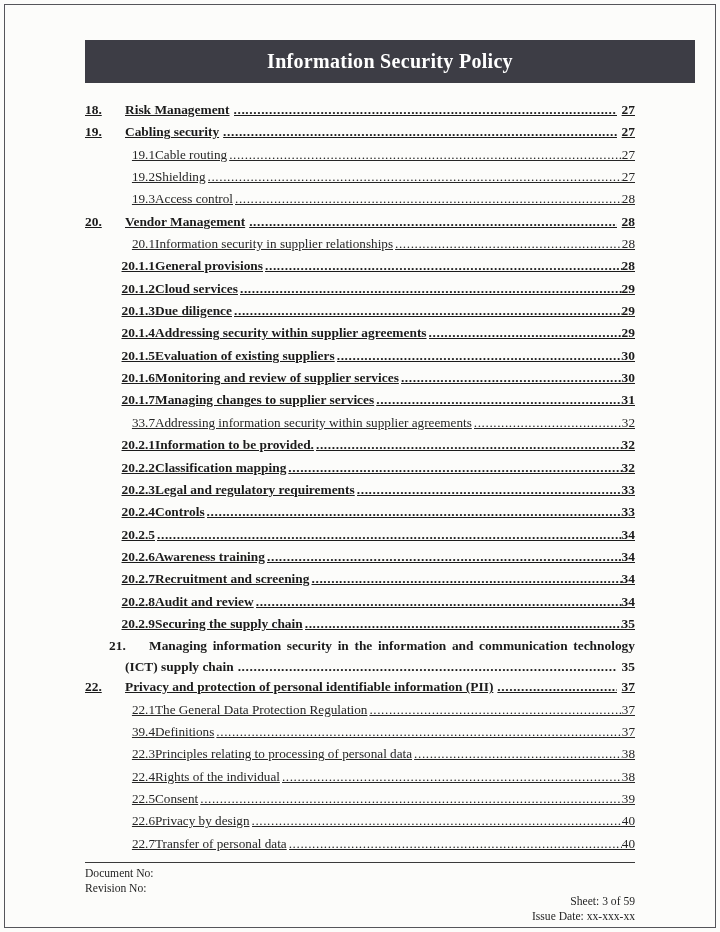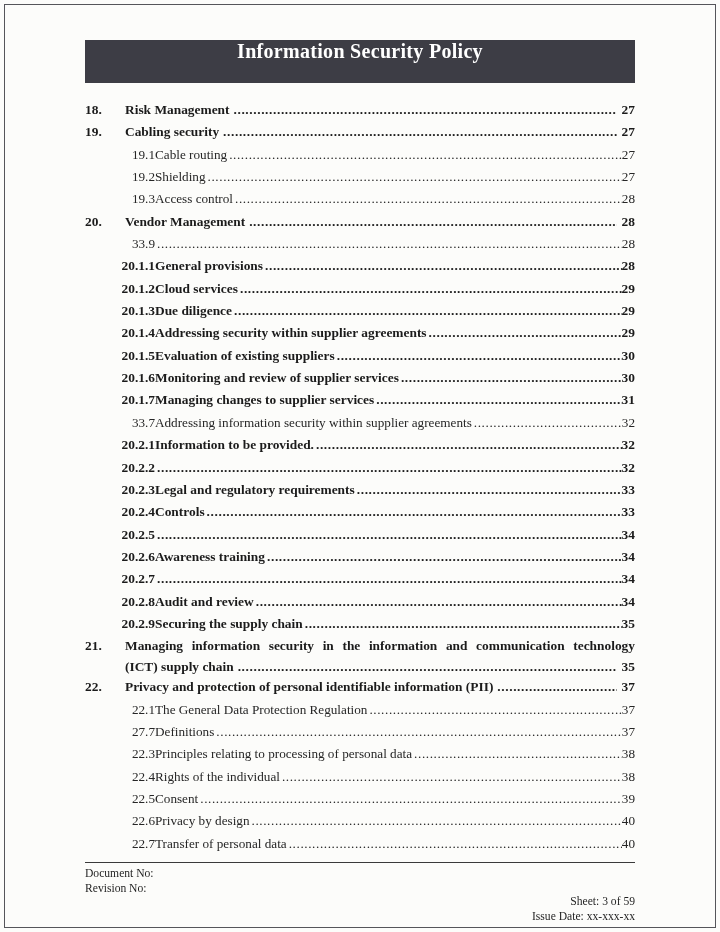--- a/index.html
+++ b/index.html
@@ -11,53 +11,54 @@
     position:relative;
     overflow:hidden;
   }
   .page-border{
     position:absolute;inset:4px;
     border:1px solid #55555a;
     pointer-events:none;
   }
   
   .header-bar{
-    position:absolute;left:85px;top:40px;width:550px;height:43px;
+    position:absolute;left:85px;top:40px;width:610px;height:43px;
     background:#3d3d45;
-    display:flex;align-items:flex-start;justify-content:center;
+    display:flex;align-items:center;justify-content:center;
   }
   .header-title{
     color:#ffffff;font-weight:bold;font-size:20px;letter-spacing:0.3px;
   }
   
   .toc{
     position:absolute;left:85px;top:99px;width:550px;
   }
   .toc-row{
     display:flex;align-items:center;
     height:22.35px;line-height:22.35px;
     font-size:13.2px;color:#262626;
     white-space:nowrap;
+    text-decoration:underline;
   }
   .bold{font-weight:bold;color:#1b1b1b;font-size:13.4px;}
   .num{flex:none;}
   .lvl1 .num{width:40px;text-align:left;}
   .lvl2 .num,.lvl3 .num{width:70px;text-align:right;}
   .t{flex:none;}
   .leader{flex:1 1 auto;overflow:hidden;white-space:nowrap;min-width:6px;margin-left:2px;}
   .leader::after{
     content:"......................................................................................................................................................................................................................";
     letter-spacing:0.6px;
   }
   .pg{flex:none;}
   .lvl1 .leader{margin-left:4px;}
   .lvl1 .pg{margin-left:5px;}
   
   .toc-multi{font-size:13.4px;}
-  .toc-multi .mline1{display:flex;align-items:flex-start;line-height:21.5px;height:21.5px;}
+  .toc-multi .mline1{display:flex;align-items:flex-start;line-height:21.5px;height:21.5px;margin-left:24px;}
   .toc-multi .jtext{flex:1 1 auto;text-align:justify;text-align-last:justify;}
   .toc-multi .mline2{display:flex;align-items:baseline;line-height:19.5px;height:19.5px;}
   
   .footer{
     position:absolute;left:85px;top:862px;width:550px;
     border-top:1px solid #3a3a3a;
     padding-top:3px;
     display:flex;justify-content:space-between;
     font-size:11.6px;line-height:15px;color:#1f1f1f;
   }
@@ -103,21 +104,22 @@
       <span class="leader"></span>
       <span class="pg">28</span>
     </div>
     <div class="toc-row lvl1 bold">
       <span class="num">20.</span>
       <span class="t">Vendor Management</span>
       <span class="leader"></span>
       <span class="pg">28</span>
     </div>
     <div class="toc-row lvl2">
-      <span class="num">33.9</span>
+      <span class="num">20.1</span>
+      <span class="t">Information security in supplier relationships</span>
       <span class="leader"></span>
       <span class="pg">28</span>
     </div>
     <div class="toc-row lvl3 bold">
       <span class="num">20.1.1</span>
       <span class="t">General provisions</span>
       <span class="leader"></span>
       <span class="pg">28</span>
     </div>
     <div class="toc-row lvl3 bold">
@@ -163,20 +165,21 @@
       <span class="pg">32</span>
     </div>
     <div class="toc-row lvl3 bold">
       <span class="num">20.2.1</span>
       <span class="t">Information to be provided.</span>
       <span class="leader"></span>
       <span class="pg">32</span>
     </div>
     <div class="toc-row lvl3 bold">
       <span class="num">20.2.2</span>
+      <span class="t">Classification mapping</span>
       <span class="leader"></span>
       <span class="pg">32</span>
     </div>
     <div class="toc-row lvl3 bold">
       <span class="num">20.2.3</span>
       <span class="t">Legal and regulatory requirements</span>
       <span class="leader"></span>
       <span class="pg">33</span>
     </div>
     <div class="toc-row lvl3 bold">
@@ -191,20 +194,21 @@
       <span class="pg">34</span>
     </div>
     <div class="toc-row lvl3 bold">
       <span class="num">20.2.6</span>
       <span class="t">Awareness training</span>
       <span class="leader"></span>
       <span class="pg">34</span>
     </div>
     <div class="toc-row lvl3 bold">
       <span class="num">20.2.7</span>
+      <span class="t">Recruitment and screening</span>
       <span class="leader"></span>
       <span class="pg">34</span>
     </div>
     <div class="toc-row lvl3 bold">
       <span class="num">20.2.8</span>
       <span class="t">Audit and review</span>
       <span class="leader"></span>
       <span class="pg">34</span>
     </div>
     <div class="toc-row lvl3 bold">
@@ -231,21 +235,21 @@
       <span class="leader"></span>
       <span class="pg">37</span>
     </div>
     <div class="toc-row lvl2">
       <span class="num">22.1</span>
       <span class="t">The General Data Protection Regulation</span>
       <span class="leader"></span>
       <span class="pg">37</span>
     </div>
     <div class="toc-row lvl2">
-      <span class="num">27.7</span>
+      <span class="num">39.4</span>
       <span class="t">Definitions</span>
       <span class="leader"></span>
       <span class="pg">37</span>
     </div>
     <div class="toc-row lvl2">
       <span class="num">22.3</span>
       <span class="t">Principles relating to processing of personal data</span>
       <span class="leader"></span>
       <span class="pg">38</span>
     </div>

